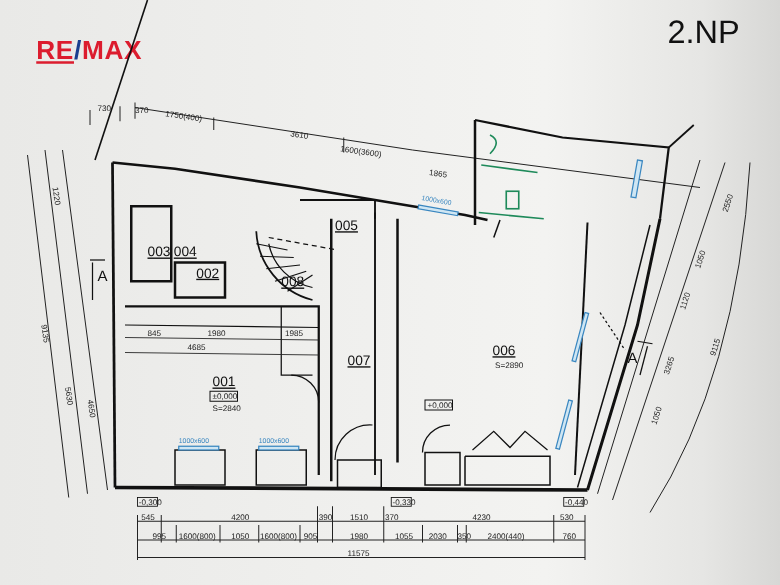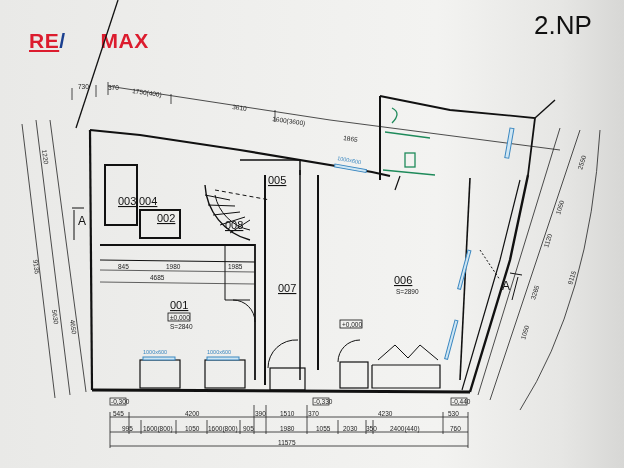--- a/index.html
+++ b/index.html
@@ -3,21 +3,21 @@
 <meta charset="utf-8">
 <style>
   html, body { margin:0; padding:0; }
   body { width:624px; height:468px; overflow:hidden; position:relative;
     background: linear-gradient(90deg,#e9e9e7 0%,#efefed 40%,#f3f3f1 70%,#e6e6e4 90%,#d7d7d5 100%);
     font-family:"Liberation Sans", sans-serif; }
   .logo { position:absolute; left:29px; top:29px; font-family:"Liberation Sans", sans-serif;
     font-weight:bold; font-size:21px; letter-spacing:0.5px; }
   .logo .re { color:#dc1c2e;text-decoration:underline; }
   .logo .slash { color:#1a3f8f; }
-  .logo .max { color:#dc1c2e;margin-left:35px; }
+  .logo .max { color:#dc1c2e; }
   .floor-label { position:absolute; left:534px; top:10px; font-size:26px; color:#111;
     font-family:"Liberation Sans", sans-serif; }
   svg.plan { position:absolute; left:0; top:0; }
   .lbl { font-family:"Liberation Sans", sans-serif; fill:#111; }
   .dim { font-family:"Liberation Sans", sans-serif; fill:#222; font-size:6.5px; }
   .room { font-family:"Liberation Sans", sans-serif; fill:#111; font-size:11px; text-decoration:underline; }
   .win { fill:#cfe6f3; stroke:#3a87c0; stroke-width:1; }
   .wintext { fill:#3a87c0; font-size:5.5px; font-family:"Liberation Sans", sans-serif; }
 </style>
 </head>

